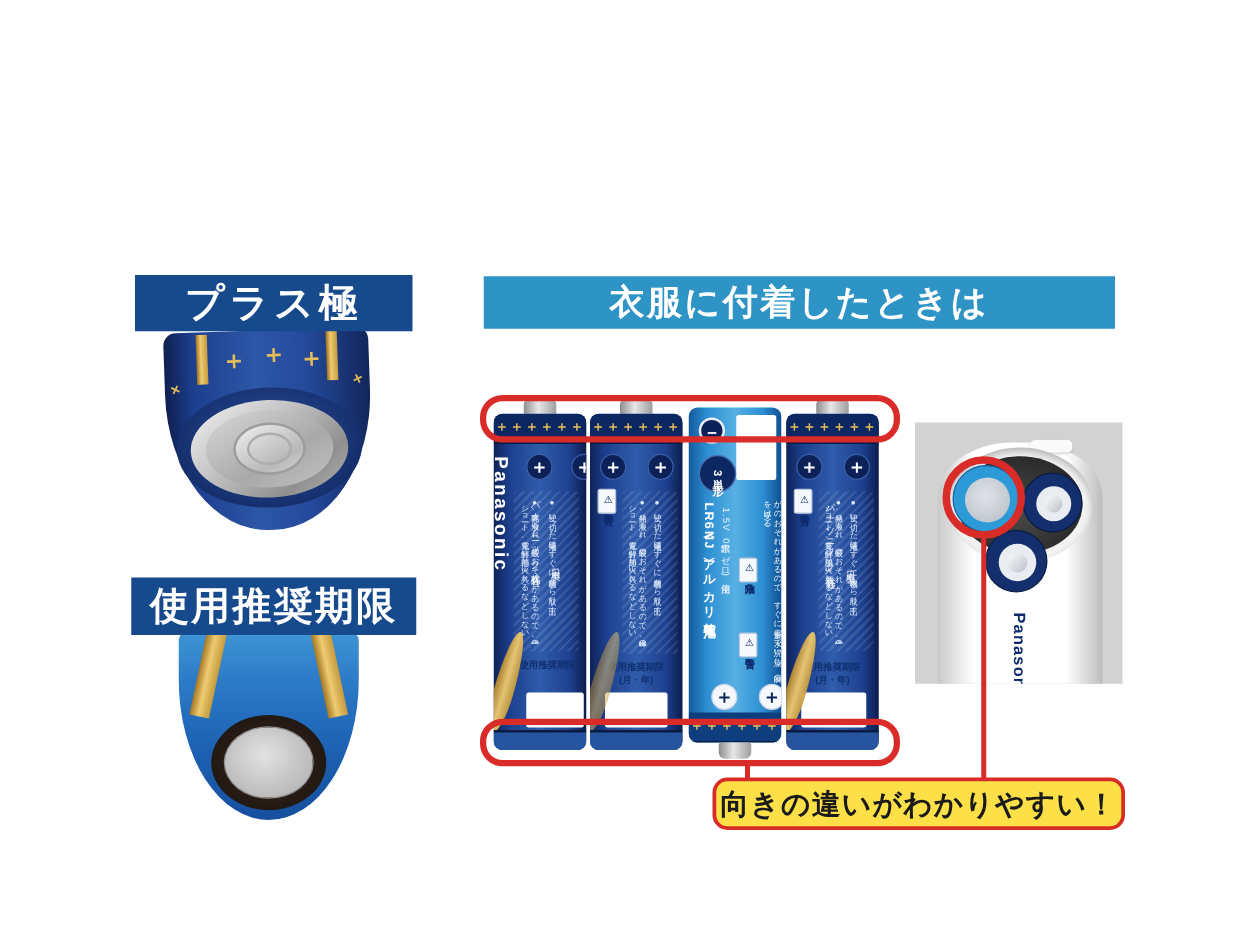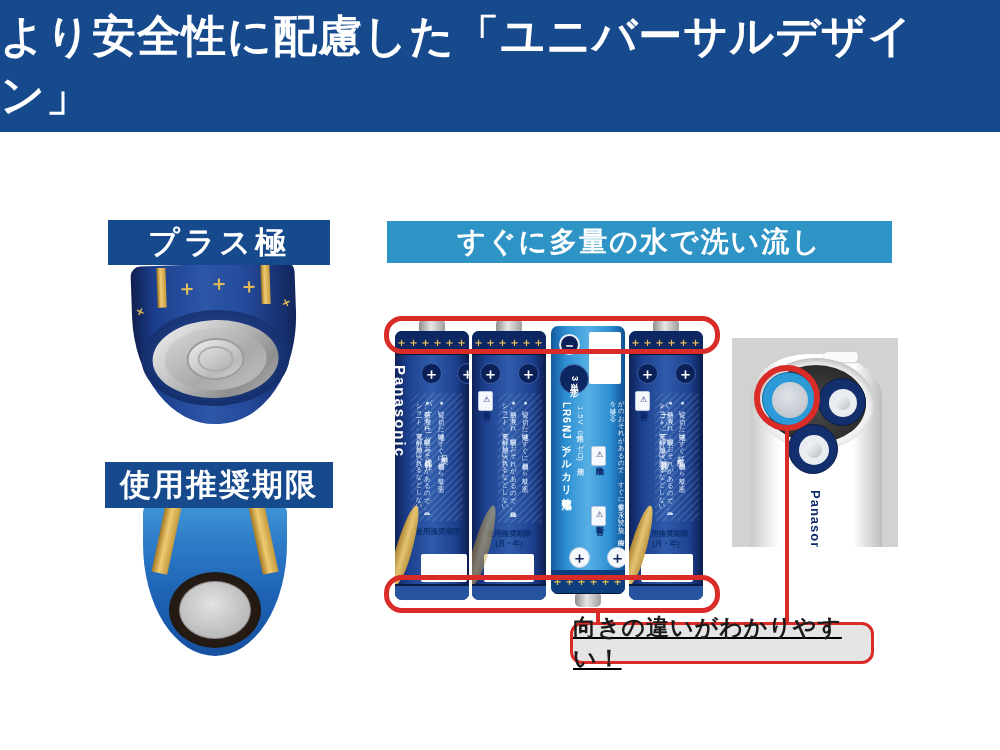--- a/index.html
+++ b/index.html
@@ -127,43 +127,40 @@
 
   
   .rbox { position:absolute; border:5px solid #d92b27; border-radius:18px; background:transparent; z-index:5; }
   .rb-top { left:384px; top:316px; width:336px; height:38px; }
   .rb-bot { left:384px; top:575px; width:336px; height:38px; }
   .rcircle { position:absolute; left:754px; top:365px; width:66px; height:66px; border:6px solid #d92b27;
              border-radius:50%; z-index:5; }
   .rline { position:absolute; width:4px; background:#d92b27; z-index:5; }
   .rl-1 { left:596px; top:609px; height:16px; }
   .rl-2 { left:785px; top:428px; height:197px; }
-  .callout { position:absolute; left:570px; top:622px; width:304px; height:42px; background:#e5e5e5;
+  .callout { position:absolute; left:570px; top:622px; width:330px; height:42px; background:#fde047;
              border:3px solid #d92b27; border-radius:12px; display:flex; align-items:center; justify-content:center;
-             z-index:6;text-decoration:underline; }
+             z-index:6; }
   .callout span { color:#1a1a1a; font-weight:bold; font-size:23px; letter-spacing:1px; }
 </style>
 </head>
 <body>
 
 <div class="canvas">
 
-  <div class="banner">
-    <h1>より安全性に配慮した「ユニバーサルデザイン」</h1>
-  </div>
 
   <div class="navlabel lbl-plus">
     <span>プラス極</span>
   </div>
   <div class="navlabel lbl-minus">
     <span>使用推奨期限</span>
   </div>
 
   <div class="lbl-right">
-    <span>すぐに多量の水で洗い流し</span>
+    <span>衣服に付着したときは</span>
   </div>
 
   <div class="fig-plus">
     <div class="fp-body"></div>
     <div class="fp-band">
       <div class="goldbar" style="left:24px"></div>
       <div class="goldbar" style="left:128px"></div>
       <span class="fp-plus" style="left:44px;top:8px">＋</span>
       <span class="fp-plus" style="left:76px;top:4px">＋</span>
       <span class="fp-plus" style="left:106px;top:8px">＋</span>

